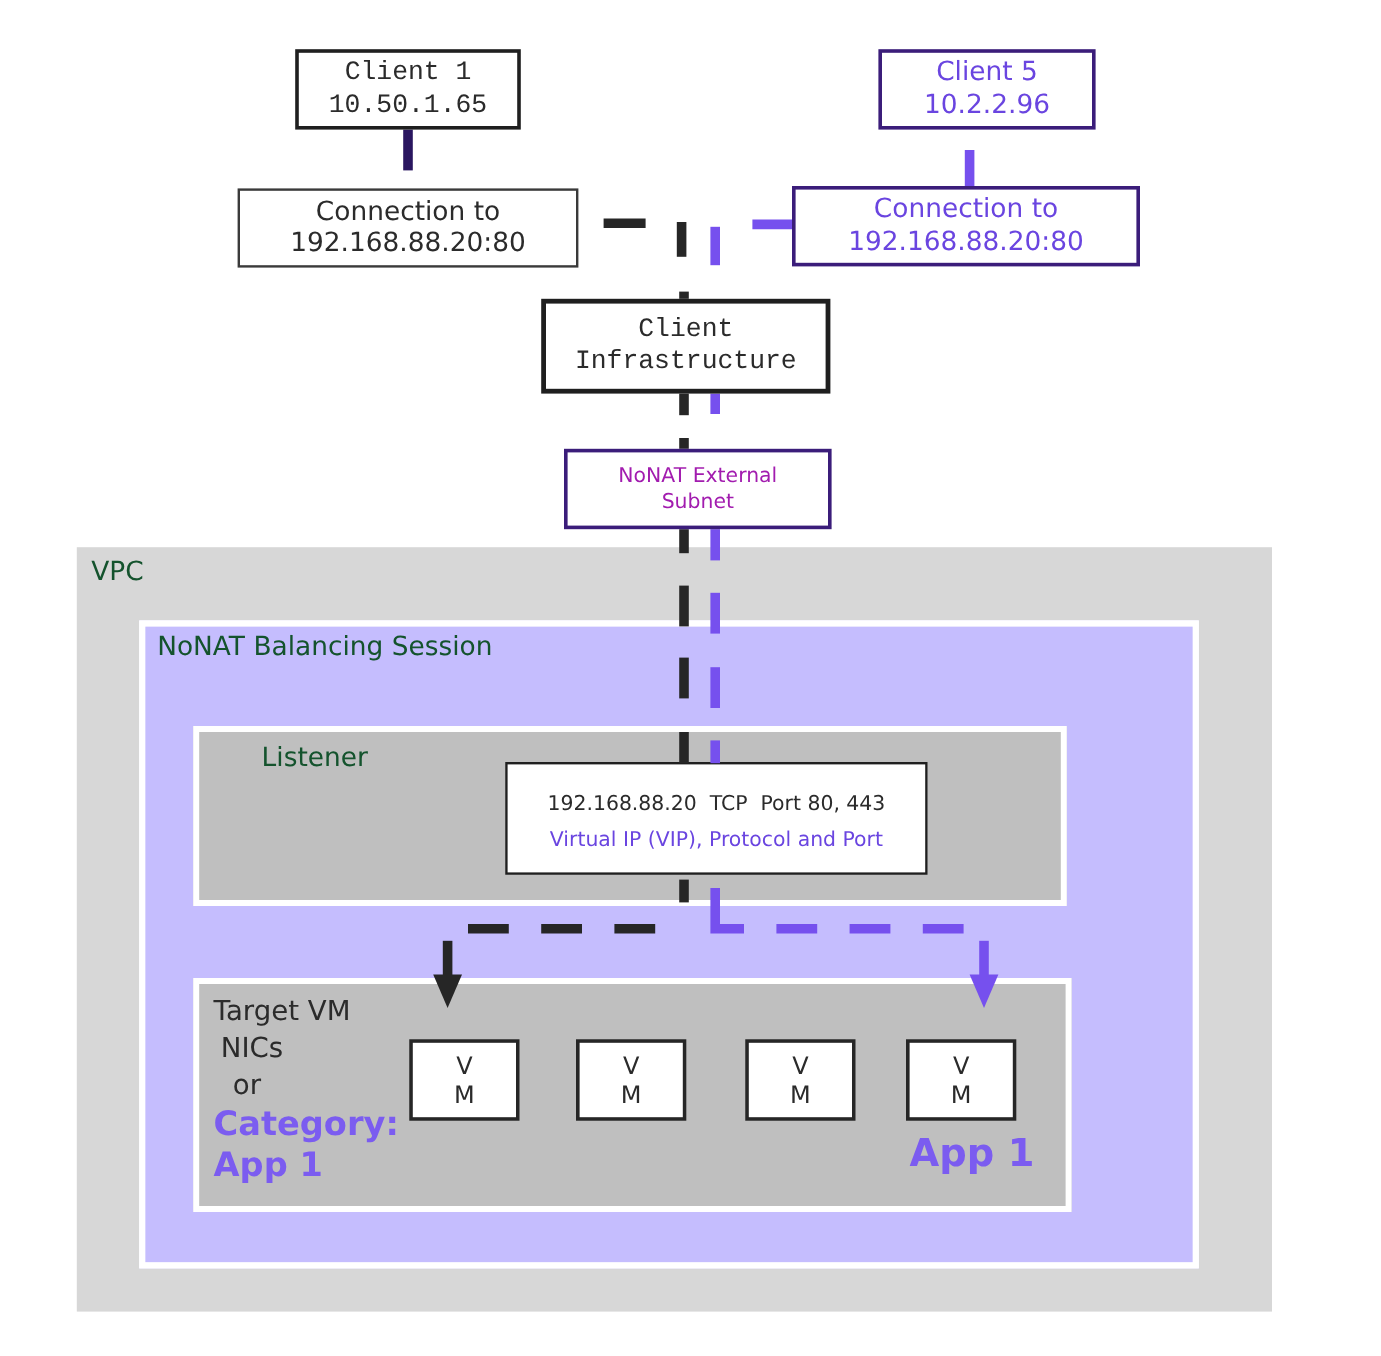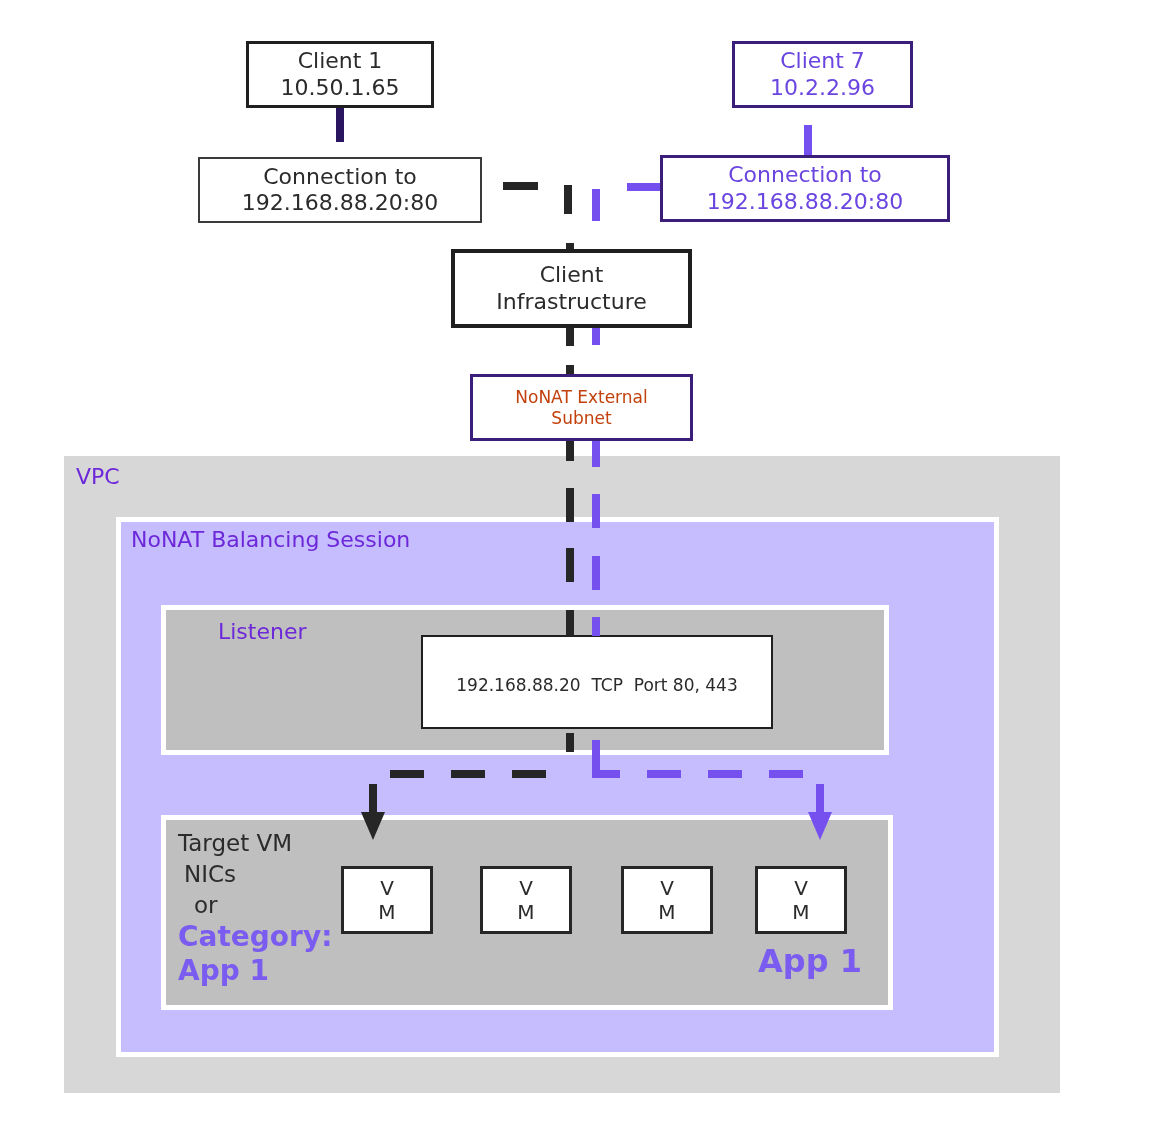--- a/index.html
+++ b/index.html
@@ -2,25 +2,25 @@
 <html><head>
 <meta charset="utf-8">
 <style>
   html, body { margin: 0; padding: 0; background: #ffffff; }
   body { width: 1151px; height: 1130px; position: relative; overflow: hidden;
          font-family: "DejaVu Sans", sans-serif; color: #2b2b2b; }
   .abs { position: absolute; box-sizing: border-box; }
   .box { position: absolute; box-sizing: border-box; background: #ffffff;
          display: flex; flex-direction: column; align-items: center; justify-content: center;
          text-align: center; line-height: 1.2; }
-  .dark { border: 3px solid #1f1f1f; color: #2b2b2b; }
+  .dark { border: 3px solid #1f1f1f; color: #2b2b2b; font-family: Liberation Mono, monospace; }
   .indigo { border: 3px solid #3b1d7a; color: #6a45e0; }
-  .indigo-dark-text { border: 3px solid #3b1d7a; color: #c2410c; }
+  .indigo-dark-text { border: 3px solid #3b1d7a; color: #a21caf; }
   .thin { border: 2px solid #333; }
-  .region-label { position: absolute; font-size: 22px; color: #6d28d9; white-space: nowrap; }
+  .region-label { position: absolute; font-size: 22px; color: #14532d; white-space: nowrap; }
   .vpc { left: 64px; top: 456px; width: 996px; height: 637px; background: #d7d7d7; }
   .lbs { left: 116px; top: 517px; width: 883px; height: 540px; background: #c5bdfe;
          outline: 5px solid #ffffff; outline-offset: -5px; border: 5px solid #fff; }
   .listener { left: 161px; top: 605px; width: 728px; height: 150px; background: #bfbfbf;
               border: 5px solid #fff; }
   .targets { left: 161px; top: 815px; width: 732px; height: 195px; background: #bfbfbf;
              border: 5px solid #fff; }
   .vm { position: absolute; top: 866px; width: 92px; height: 68px; background: #fff;
         border: 3px solid #262626; box-sizing: border-box;
         display: flex; flex-direction: column; align-items: center; justify-content: center;
@@ -43,20 +43,21 @@
 <div class="abs lbs">
   <span class="region-label" style="left:10px; top:5px;">NoNAT Balancing Session</span>
 </div>
 
 <div class="abs listener">
   <span class="region-label" style="left:12px; top:9px;margin-left:40px;">Listener</span>
 </div>
 
 <div class="abs vip">
   <div class="line1" style="white-space:pre;">192.168.88.20  TCP  Port 80, 443</div>
+  <div class="line2">Virtual IP (VIP), Protocol and Port</div>
 </div>
 
 <div class="abs targets">
   <div style="position:absolute; left:12px; top:8px; font-size:23px; line-height:1.35; color:#2b2b2b;">
     <div>Target VM</div>
     <div style="padding-left:6px;">NICs</div>
     <div style="padding-left:6px;margin-left:10px;">or</div>
   </div>
   <div style="position:absolute; left:12px; top:100px;">
     <div class="cat">Category:</div>
@@ -126,21 +127,21 @@
 <div class="box dark" style="left:246px; top:41px; width:188px; height:67px; font-size:22px;">
   <span>Client 1</span>
   <span>10.50.1.65</span>
 </div>
 <div class="box thin" style="left:198px; top:157px; width:284px; height:66px; font-size:22px; border-color:#3a3a3a;">
   <span>Connection to</span>
   <span>192.168.88.20:80</span>
 </div>
 
 <div class="box indigo" style="left:732px; top:41px; width:181px; height:67px; font-size:22px;">
-  <span>Client 7</span>
+  <span>Client 5</span>
   <span>10.2.2.96</span>
 </div>
 <div class="box indigo" style="left:660px; top:155px; width:290px; height:67px; font-size:22px;">
   <span>Connection to</span>
   <span>192.168.88.20:80</span>
 </div>
 
 <div class="box dark" style="left:451px; top:249px; width:241px; height:79px; font-size:22px; border-width:4px;">
   <span>Client</span>
   <span>Infrastructure</span>

